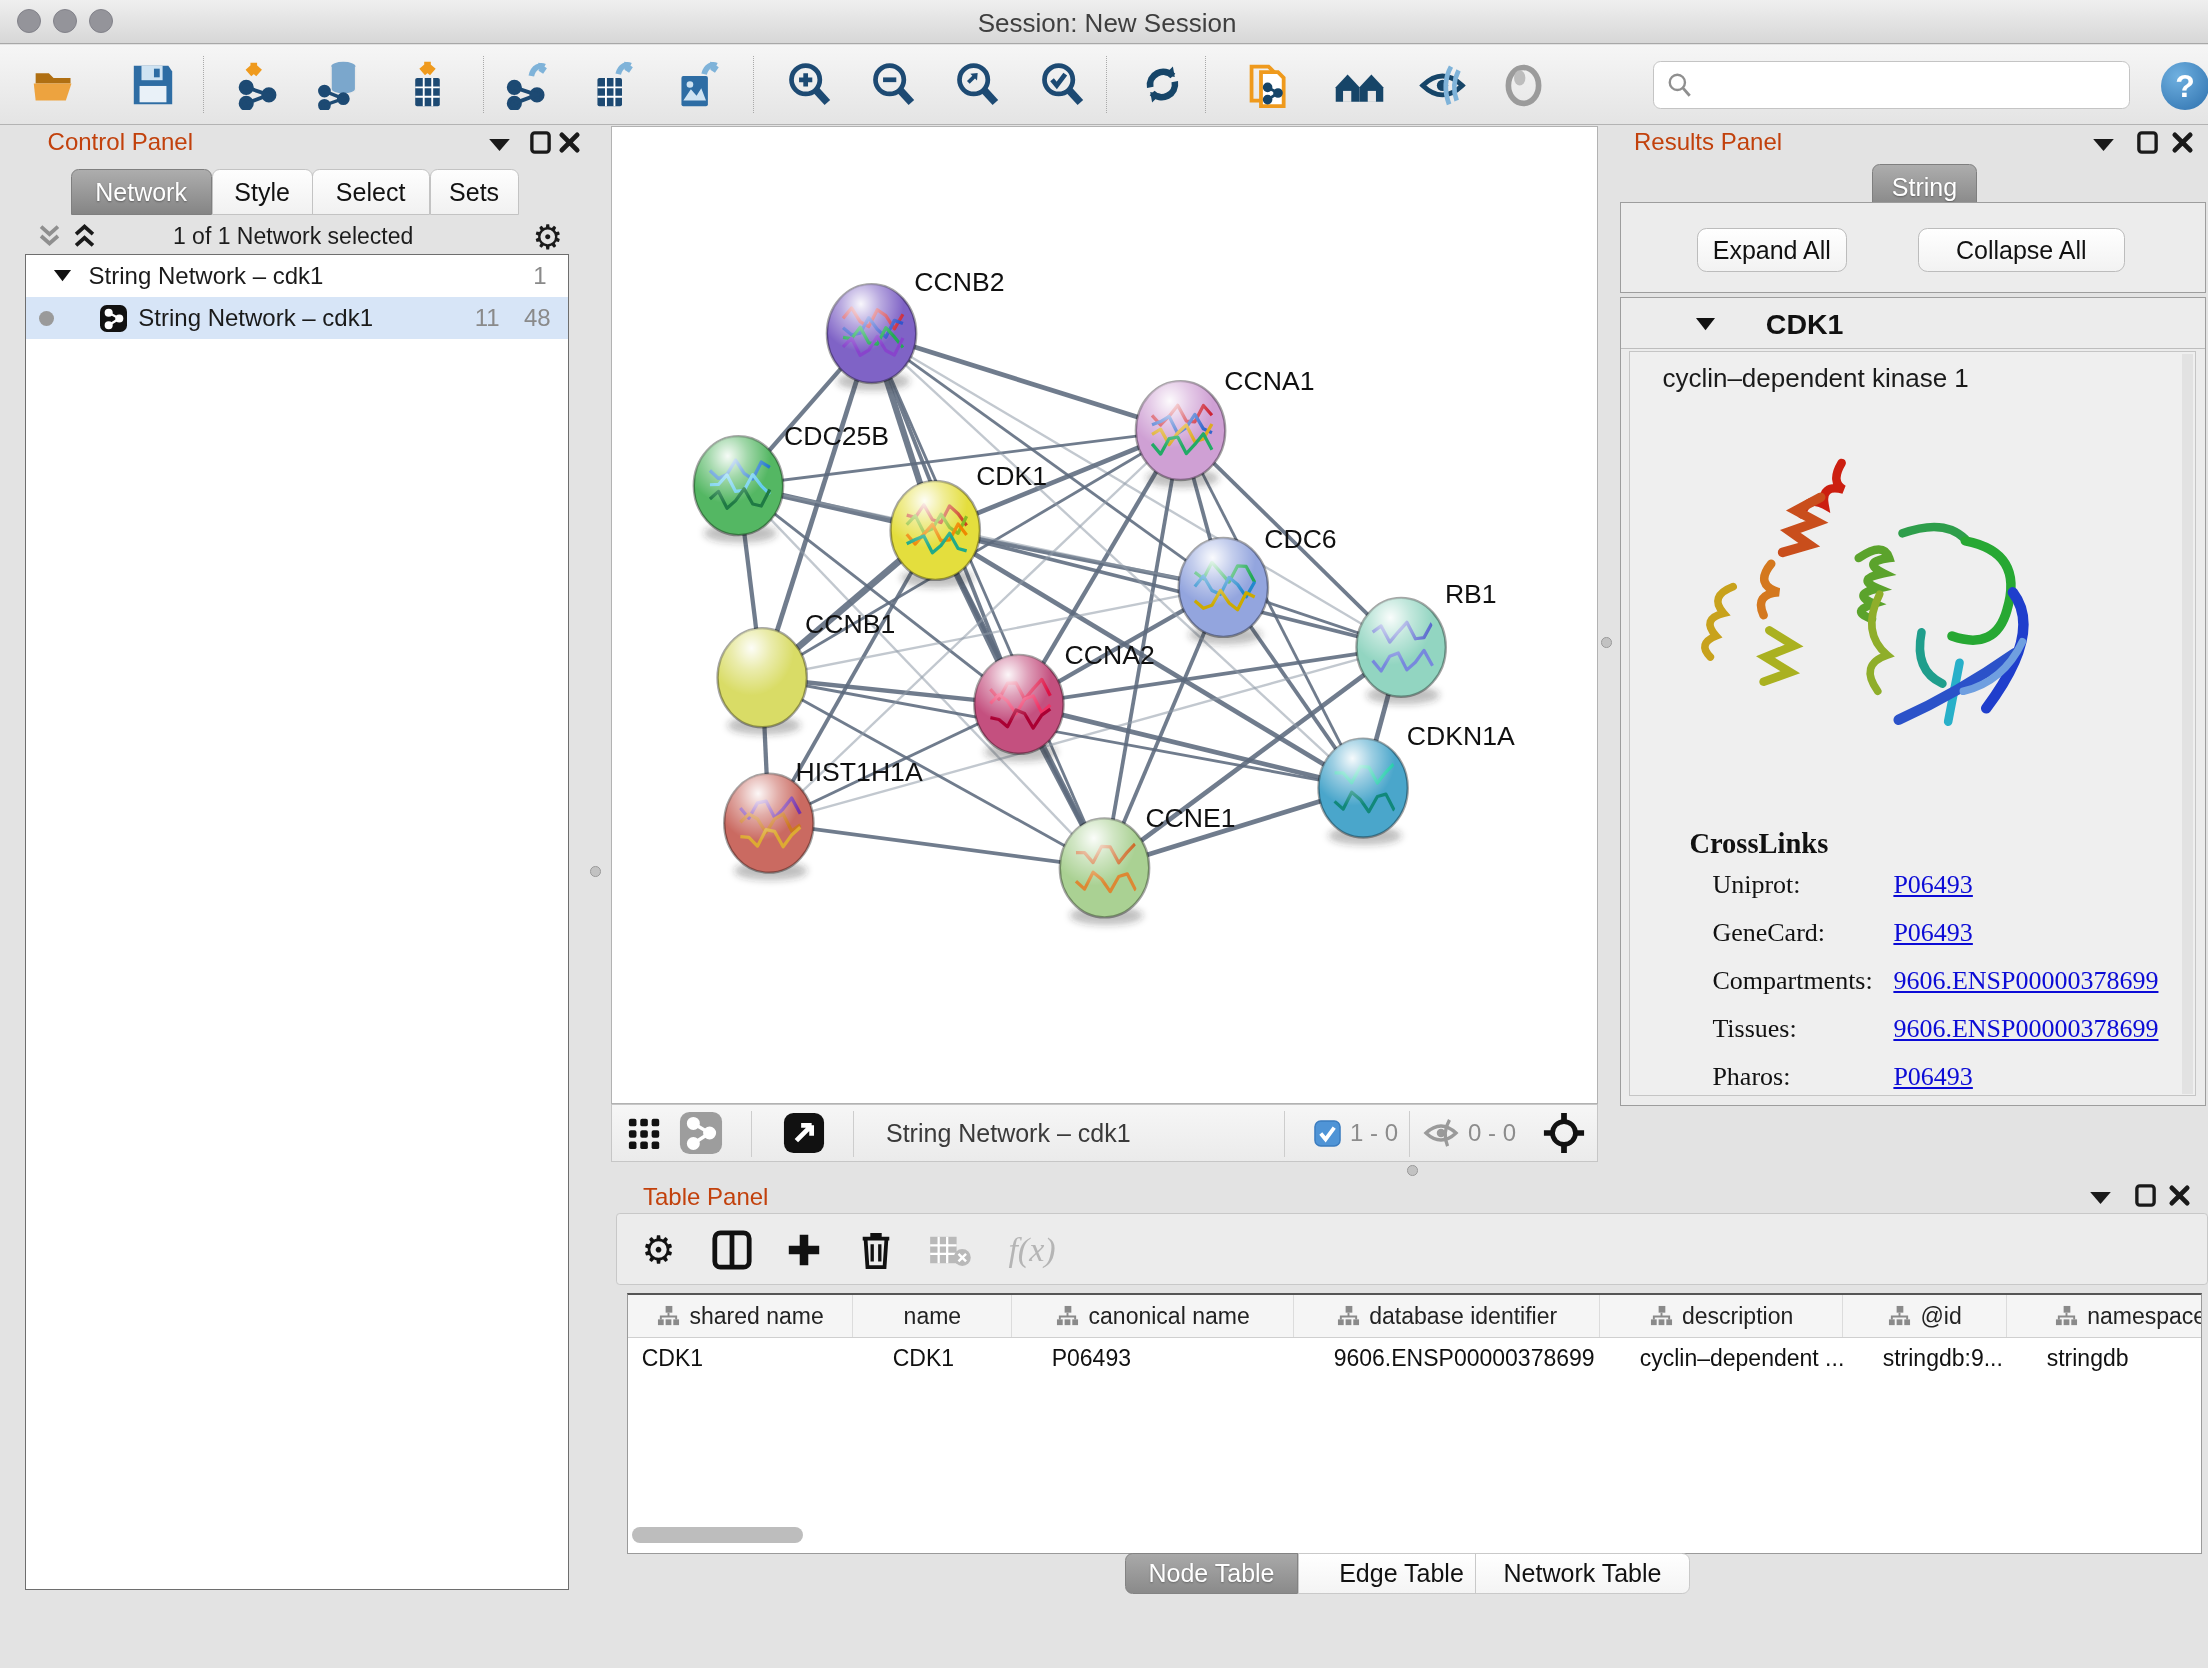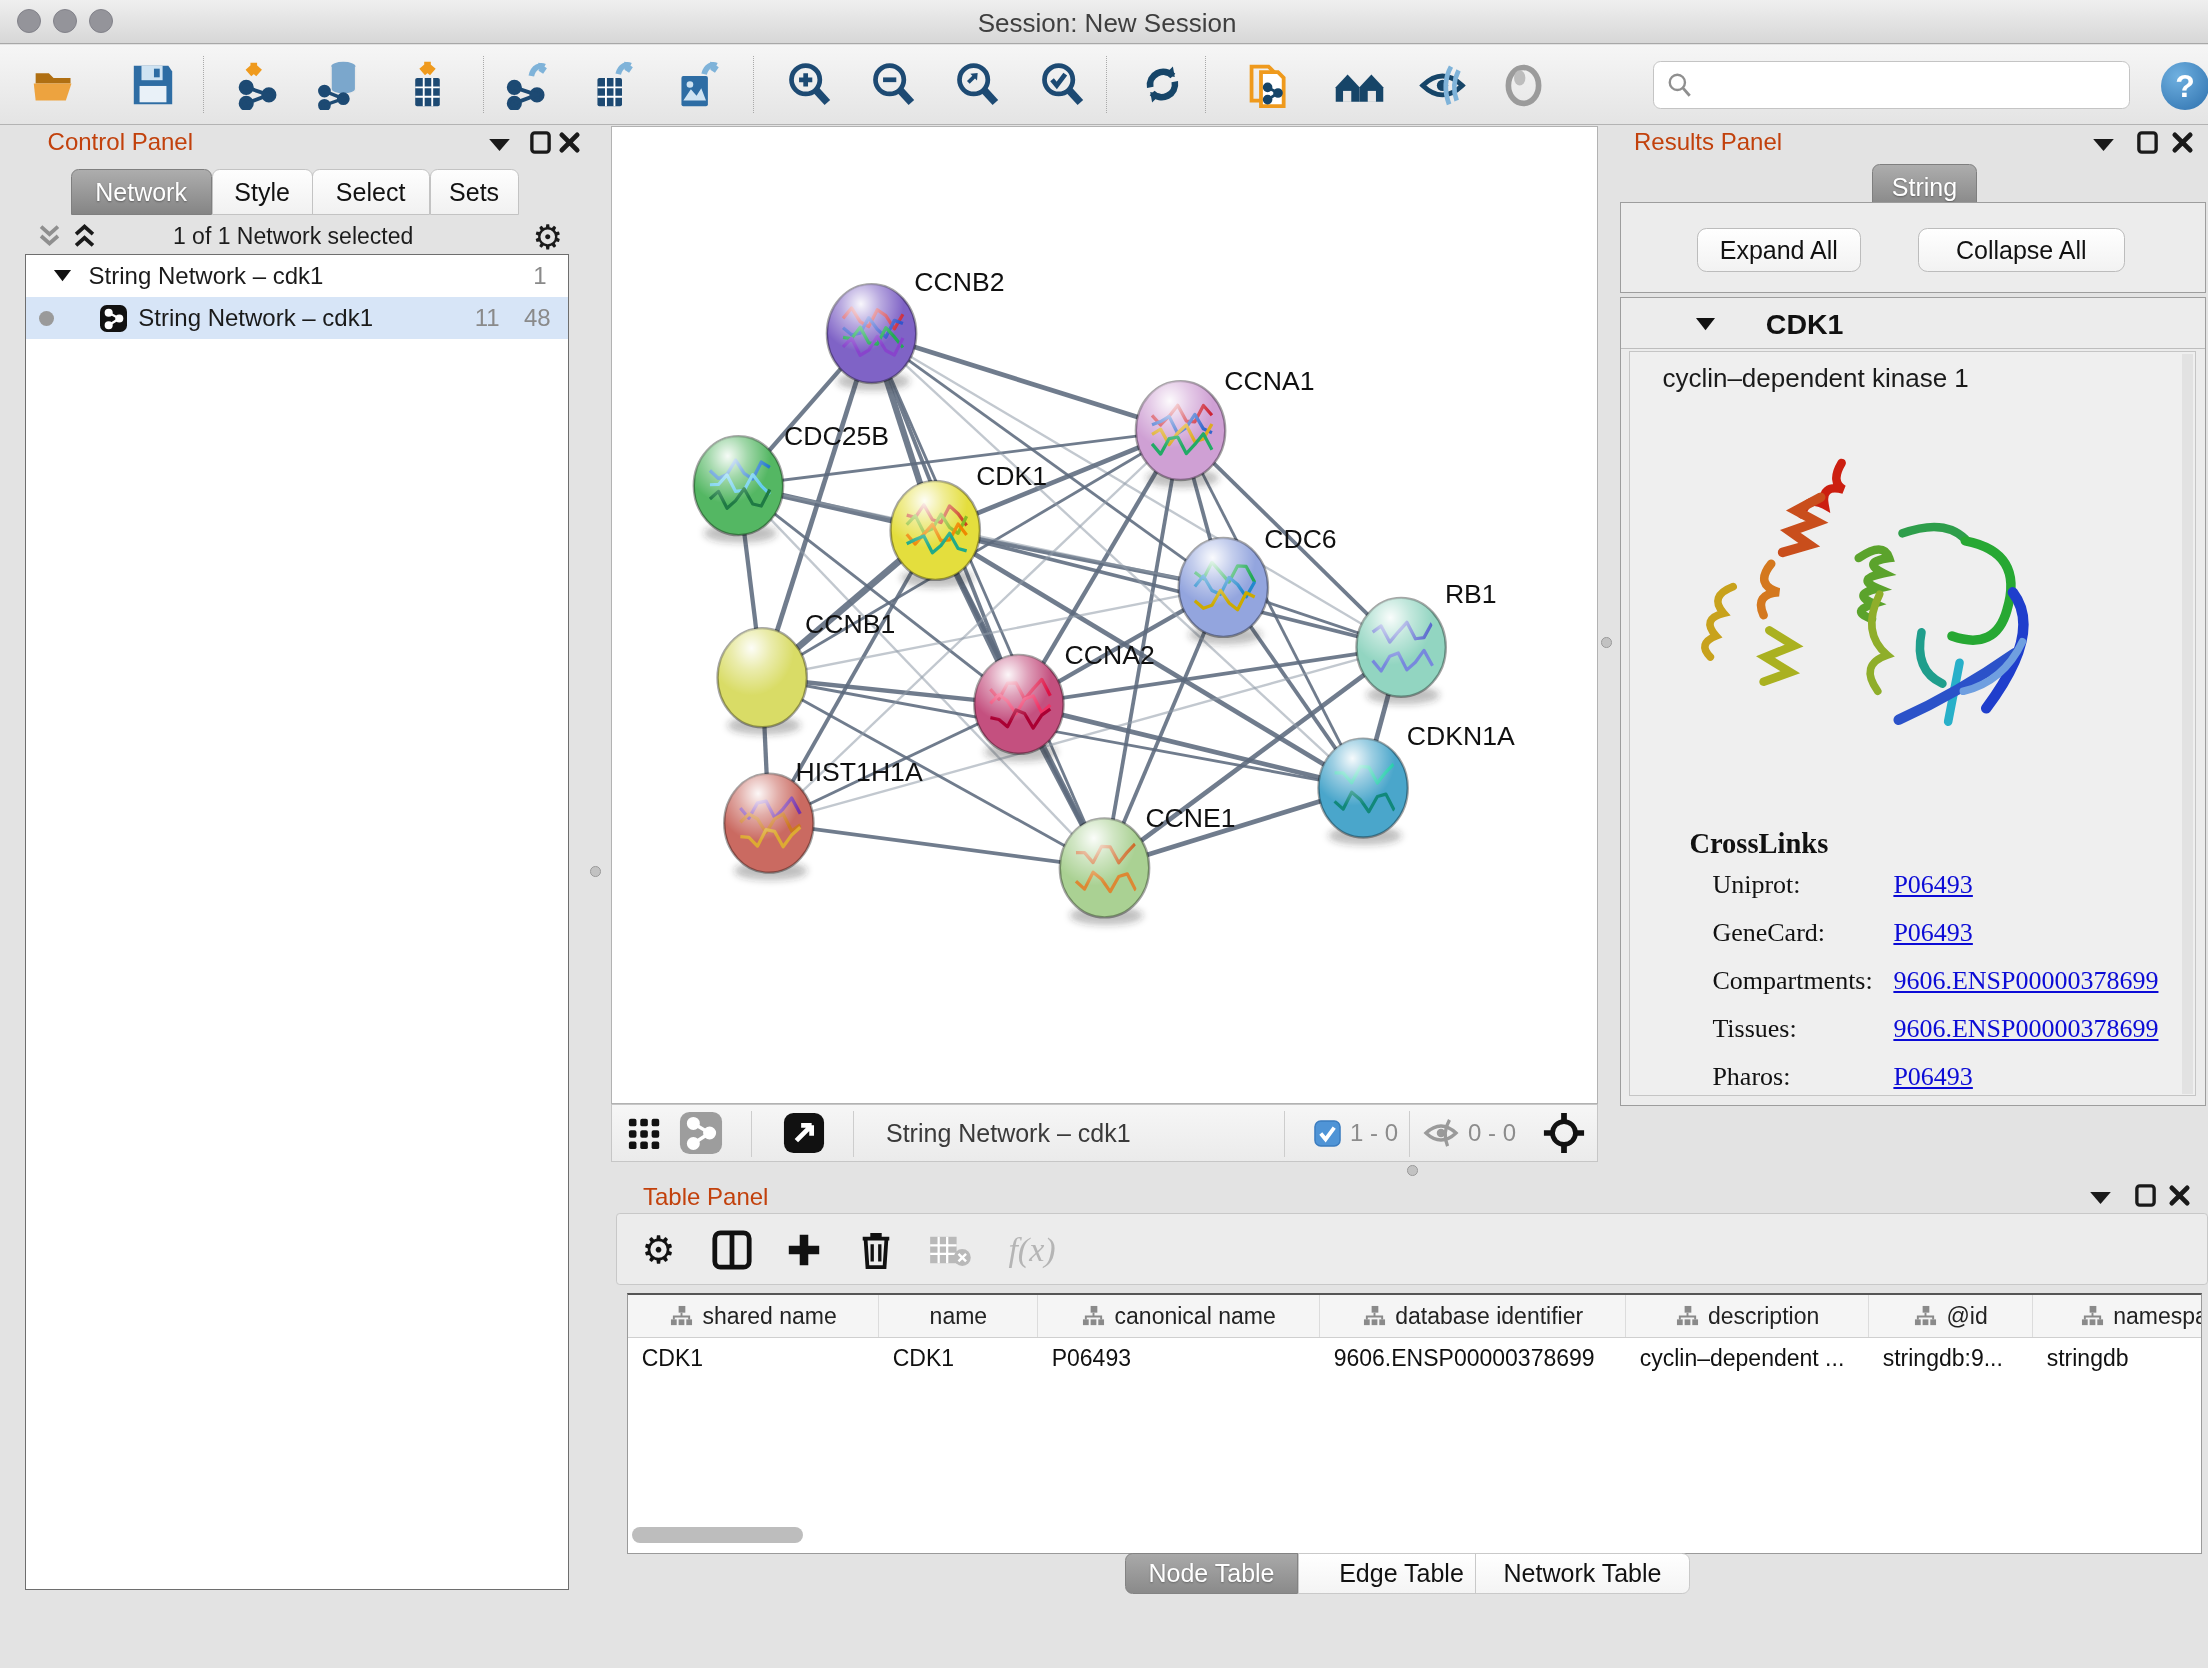--- a/index.html
+++ b/index.html
@@ -622,21 +622,21 @@
     <svg class="picon" style="left:521px;top:3.8px" width="23" height="25" viewBox="0 0 24 26">
         <rect x="3" y="3" width="18" height="20" rx="3" fill="none" stroke="#1a1a1a" stroke-width="3.5"></rect>
       </svg>
     <svg class="picon" style="left:556px;top:3.8px" width="23" height="25" viewBox="0 0 24 26">
         <path d="M4 5 L20 21 M20 5 L4 21" stroke="#1a1a1a" stroke-width="5" stroke-linecap="round"></path>
       </svg>
 
     <div class="tab active" style="left:257px;top:38px;width:105px;position:absolute;border-radius:7.6px">String</div>
 
     <div class="rbox" style="top:76px;height:91px">
-      <div class="rbtn" style="left:76px;width:164px;top:25px">Expand All</div>
+      <div class="rbtn" style="left:76px;width:150px;top:25px">Expand All</div>
       <div class="rbtn" style="left:297px;width:207px;top:25px">Collapse All</div>
     </div>
 
     <div class="rbox" style="top:171px;height:809px">
       <div style="position:relative;height:51px;border-bottom:1px solid #bdbdbd">
         <svg style="position:absolute;left:74px;top:19px" width="21" height="14.3" viewBox="0 0 22 15">
             <path d="M1 1 h20 l-10 13z" fill="#111"></path>
           </svg>
         <span style="position:absolute;left:145px;top:9.5px;font-size:28.5px;font-weight:bold;color:#111">CDK1</span>
       </div>
@@ -730,21 +730,21 @@
           <path d="M32 22 l8 8 M40 22 l-8 8" stroke="#fff" stroke-width="2.6"></path>
         </svg>
       </div>
       <div class="tp-btn" style="left:379px;width:72px">
         <span class="serif" style="font-style:italic;font-size:34px;color:#b5b5b5">f(x)</span>
       </div>
     </div>
 
     <div id="table-box">
       <div id="thead-row">
-          <div class="th" style="width: 251px;">
+          <div class="th" style="width: 225px;">
             <svg width="23" height="23" viewBox="0 0 24 24">
               <g fill="#8a8a8a">
                 <rect x="9" y="1" width="7" height="7"></rect>
                 <rect x="1" y="15" width="6" height="6"></rect>
                 <rect x="9" y="15" width="6" height="6"></rect>
                 <rect x="17" y="15" width="6" height="6"></rect>
               </g>
               <path d="M12 8 v4 M4 15 v-3 h16 v3" stroke="#8a8a8a" stroke-width="2" fill="none"></path>
             </svg>
             <span>shared name</span>

